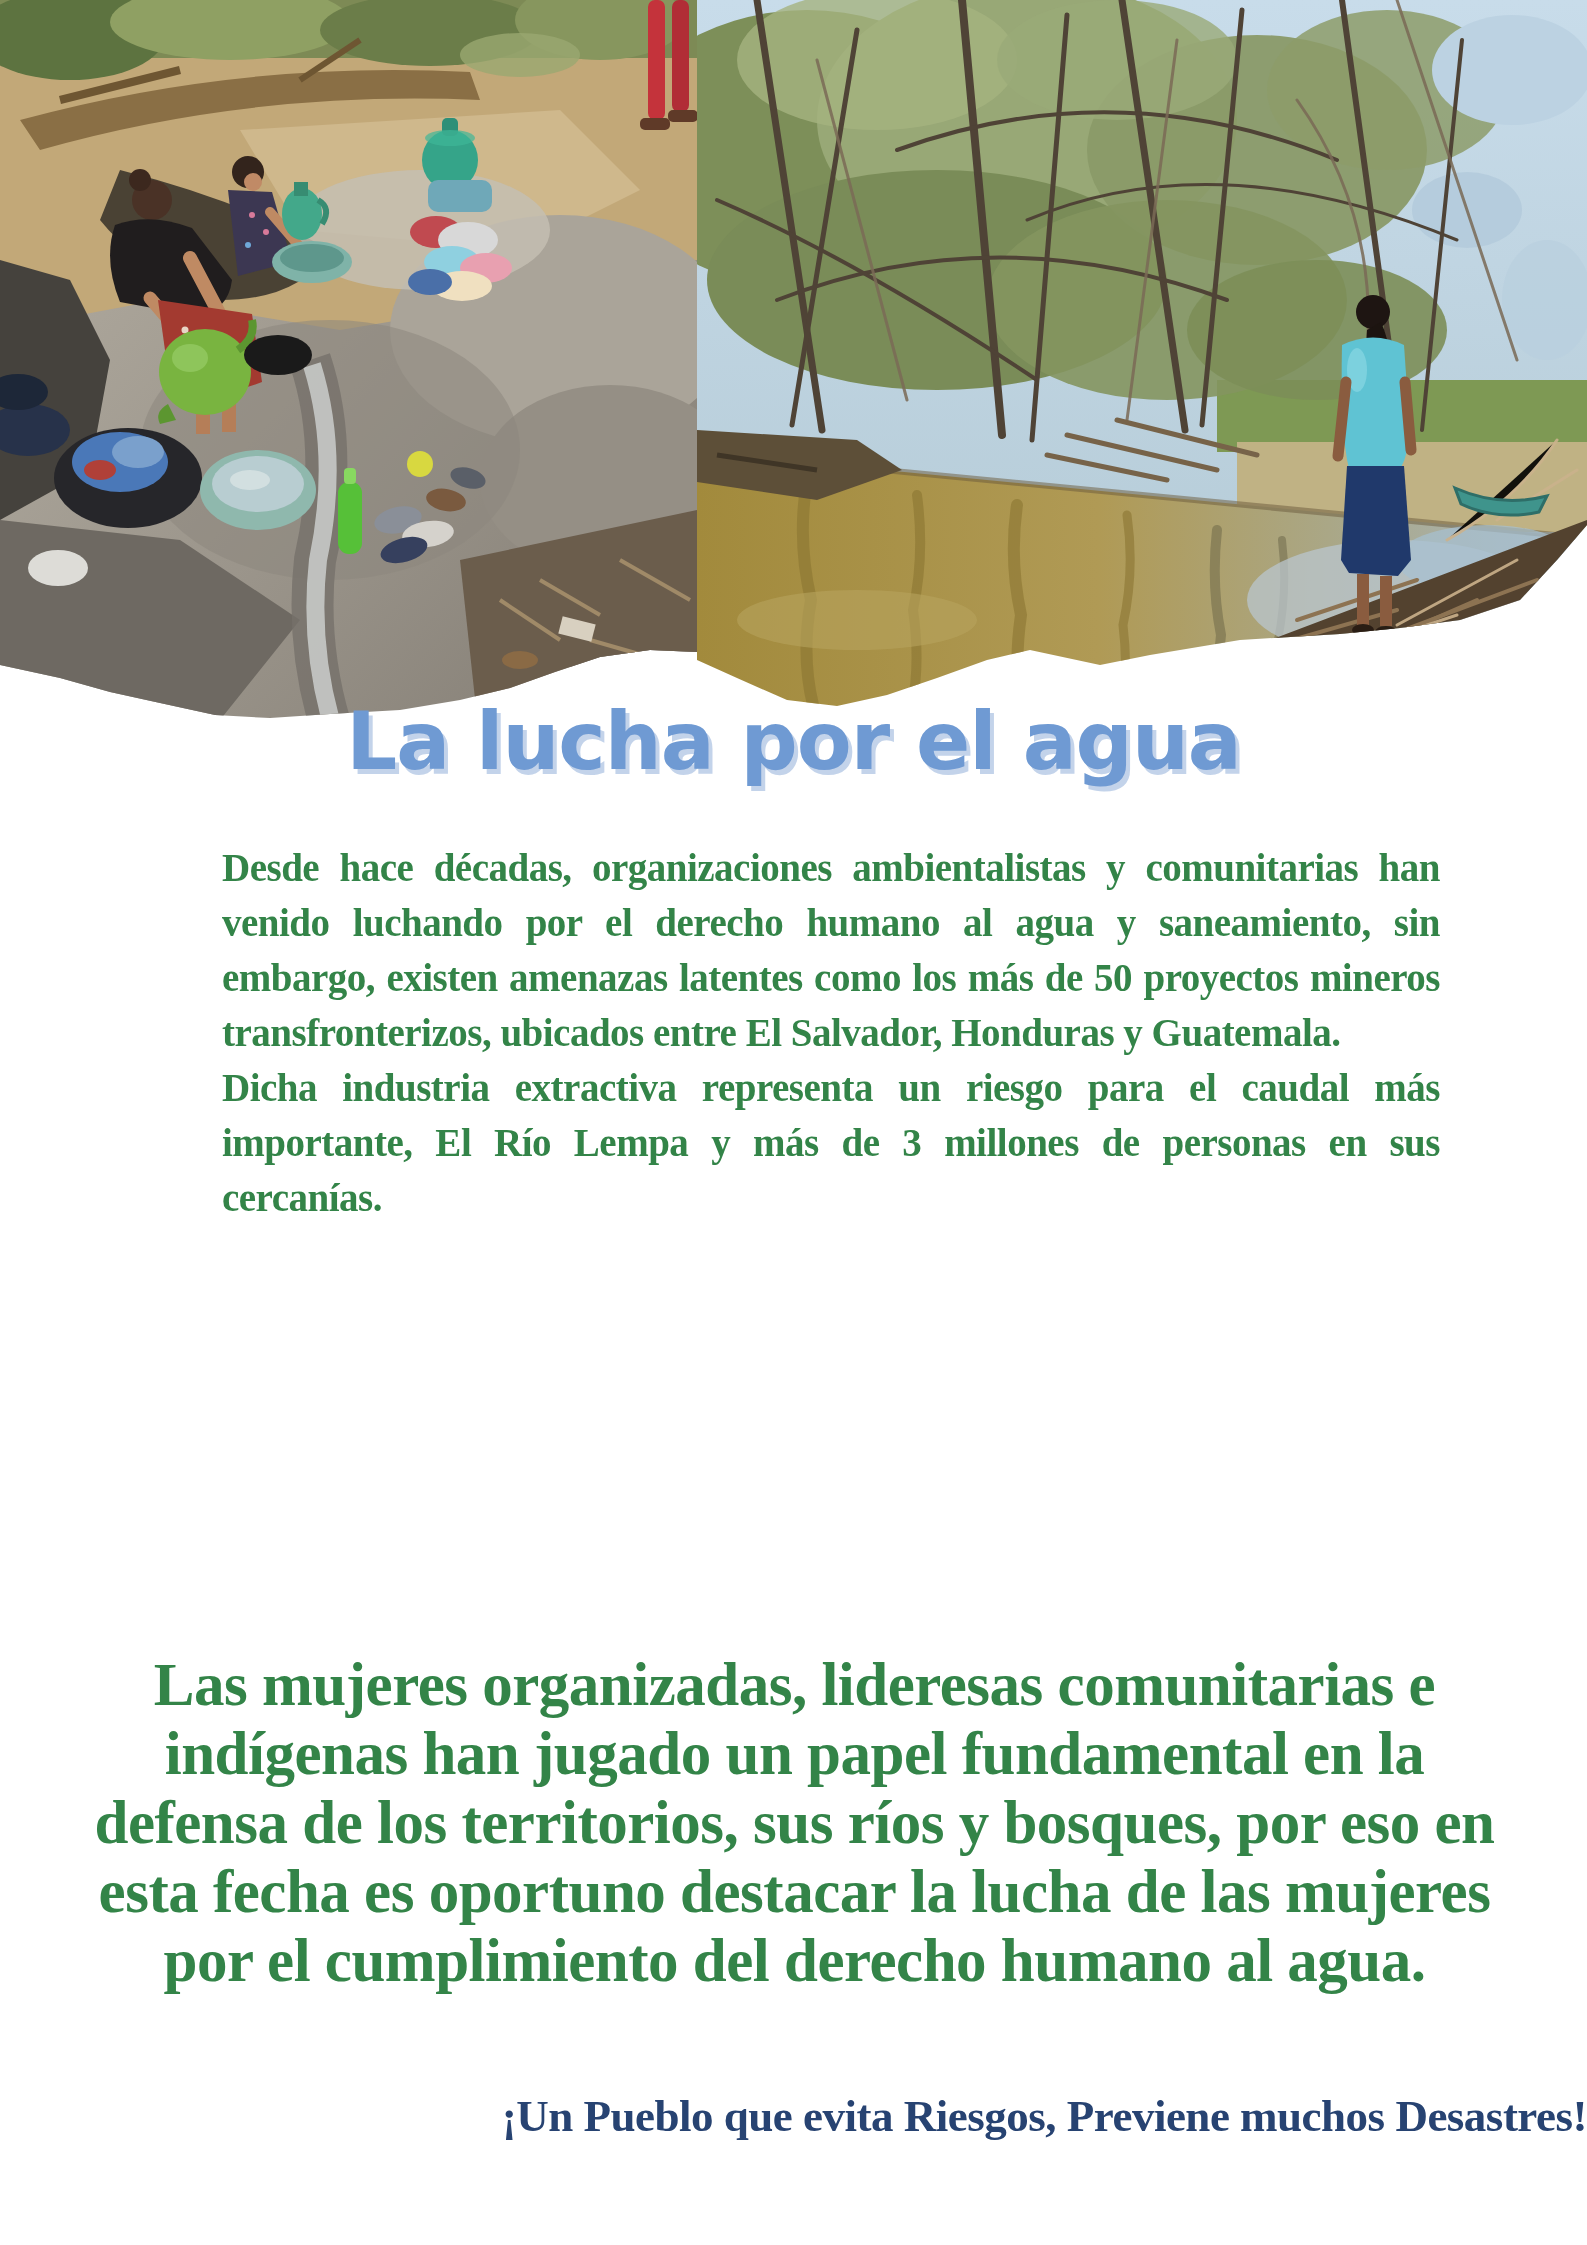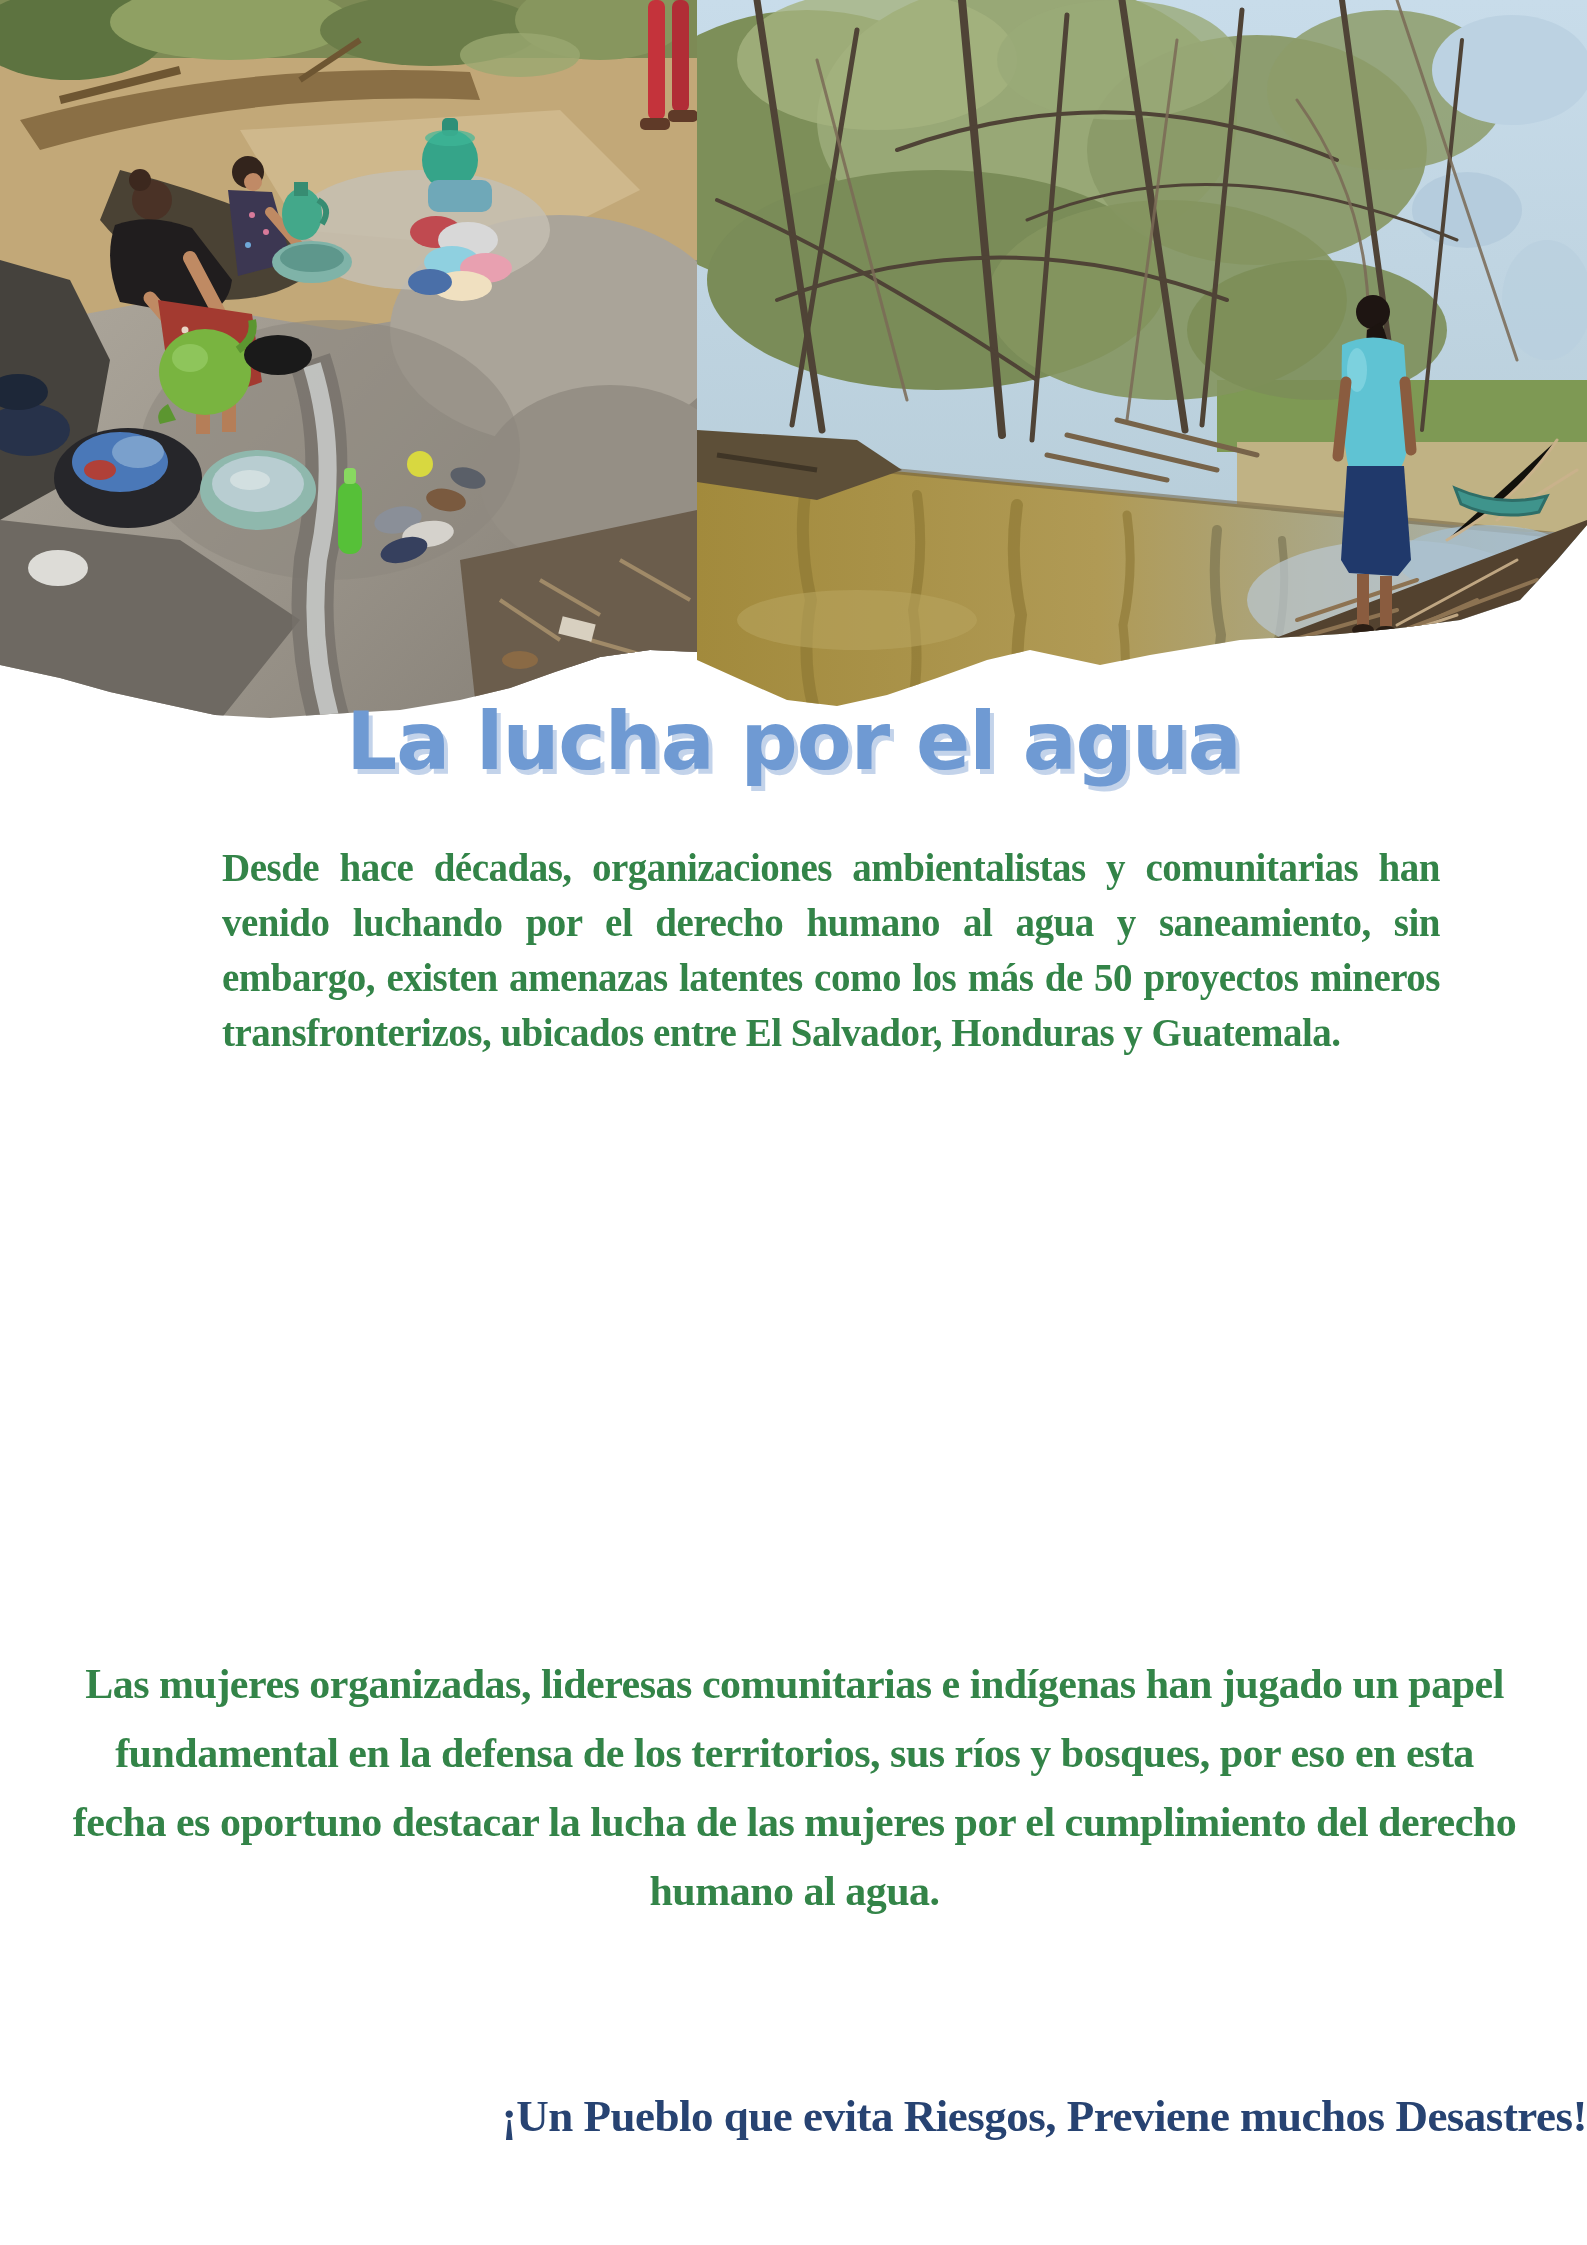--- a/index.html
+++ b/index.html
@@ -37,21 +37,21 @@
     text-align:justify;
   }
   #para-highlight{
     top:1320px;left:148px;width:1290px;
     font-size:45px;line-height:69px;
     color:var(--text-purple,#8669de);
     text-align:center;
   }
   #para-women{
     top:1650px;left:72px;width:1445px;
-    font-size:42px;line-height:69px;
+    font-size:61px;line-height:69px;
     color:var(--text-green,#338448);
     text-align:center;
   }
   #slogan{
     top:2088px;left:0;width:1587px;
     font-size:45px;line-height:56px;
     color:var(--text-navy,#274372);
     text-align:right;
   }
 </style>
@@ -304,20 +304,21 @@
         <ellipse cx="666" cy="630" rx="11" ry="6" fill="#2a1d14"></ellipse>
         <ellipse cx="689" cy="632" rx="11" ry="6" fill="#2a1d14"></ellipse>
       </g>
     </svg>
   </div>
 
   <h1 class="page-title">La lucha por el agua</h1>
 
   <div class="para" id="para-intro">
     <p>Desde hace décadas, organizaciones ambientalistas y comunitarias han venido luchando por el derecho humano al agua y saneamiento, sin embargo, existen amenazas latentes como los más de 50 proyectos mineros transfronterizos, ubicados entre El Salvador, Honduras y Guatemala.</p>
+    <p>Dicha industria extractiva representa un riesgo para el caudal más importante, El Río Lempa y más de 3 millones de personas en sus cercanías.</p>
   </div>
 
 
   <div class="para" id="para-women">Las mujeres organizadas, lideresas comunitarias e indígenas han jugado un papel fundamental en la defensa de los territorios, sus ríos y bosques, por eso en esta fecha es oportuno destacar la lucha de las mujeres por el cumplimiento del derecho humano al agua.</div>
 
   <div class="para" id="slogan">¡Un Pueblo que evita Riesgos, Previene muchos Desastres!</div>
 
 </div>
 
 </body></html>

